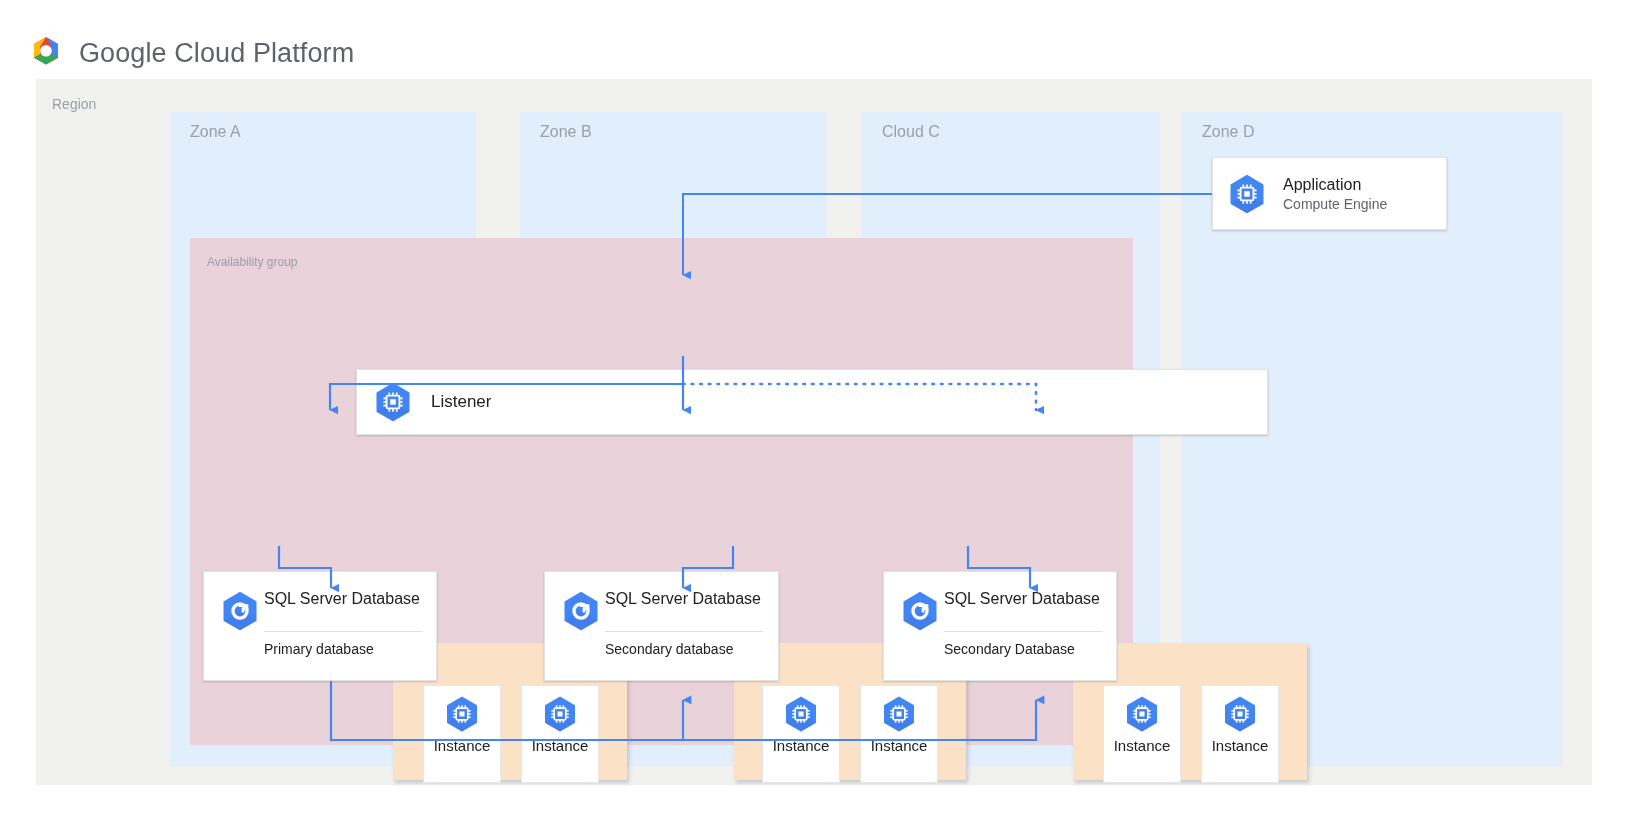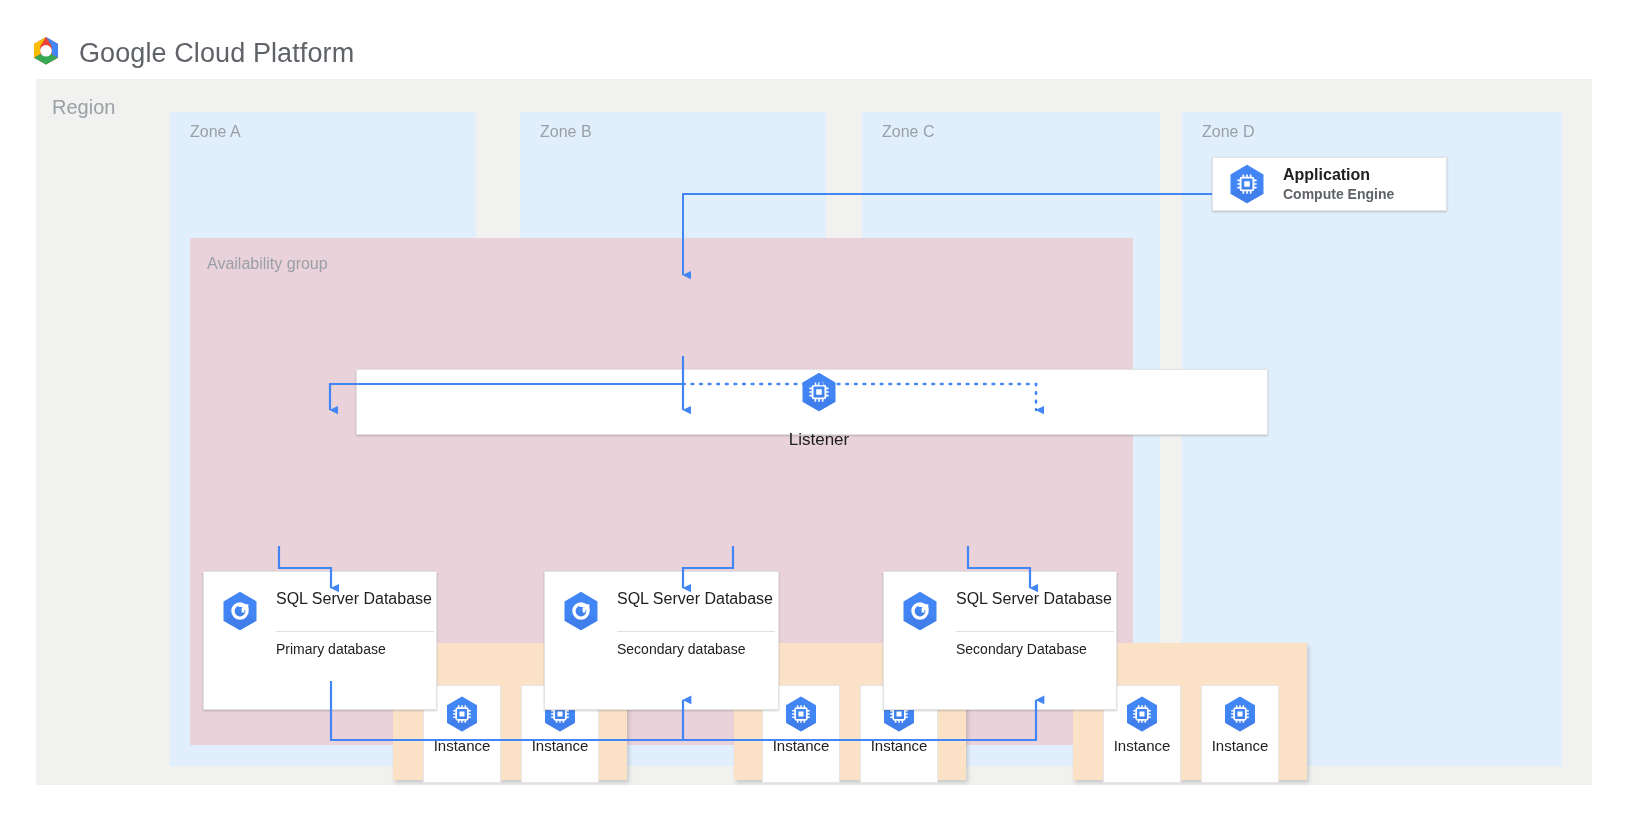--- a/index.html
+++ b/index.html
@@ -22,21 +22,21 @@
   }
 
   
   .region {
     position: absolute; left: 36px; top: 79px;
     width: 1556px; height: 706px;
     background: #f1f1f0;
   }
   .region-label {
     position: absolute; left: 16px; top: 17px;
-    font-size: 20px; color: #9aa0a6;
+    font-size: 14px; color: #9aa0a6;
   }
 
   
   .zone {
     position: absolute; top: 33px; height: 654px;
     background: #e1eefb;
   }
   .zone-label {
     position: absolute; left: 20px; top: 11px;
     font-size: 16px; color: #9aa0a6;
@@ -47,42 +47,42 @@
   #zone-d { left: 1146px; width: 380px; }
 
   
   .avgroup {
     position: absolute; left: 154px; top: 159px;
     width: 943px; height: 507px;
     background: #ead2da;
   }
   .avgroup-label {
     position: absolute; left: 17px; top: 17px;
-    font-size: 16px; color: #9aa0a6;
+    font-size: 12px; color: #9aa0a6;
   }
 
   
   .card {
     position: absolute;
     background: #ffffff;
     border: 1px solid #e3e3e3;
     box-shadow: 0 1px 2px rgba(60,64,67,.25);
   }
 
   
   #listener {
     left: 166px; top: 131px; width: 912px; height: 66px;
-    display: flex; align-items: center; padding-left: 14px; gap: 16px; flex-direction: column;
+    display: flex; align-items: center; padding-left: 14px; gap: 16px;
   }
   .card-title { font-size: 17px; color: #202124; }
 
   
   #application {
-    left: 1212px; top: 157px; width: 235px; height: 54px;
-    display: flex; align-items: center; padding-left: 12px; gap: 14px; font-weight: bold;
+    left: 1212px; top: 157px; width: 235px; height: 73px;
+    display: flex; align-items: center; padding-left: 12px; gap: 14px;
   }
   .app-text { display: flex; flex-direction: column; gap: 2px; }
   .app-title { font-size: 16px; color: #202124; line-height: 1.2; }
   .app-sub { font-size: 14px; color: #5f6368; line-height: 1.2; text-align: right; }
 
   
   .fci {
     position: absolute; top: 405px; height: 137px;
     background: #fbe2c7;
     box-shadow: 2px 3px 4px rgba(60,64,67,.22);
@@ -102,22 +102,22 @@
     justify-content: flex-start; padding-top: 8px; gap: 3px;
   }
   .instance .ilabel { font-size: 15px; color: #202124; }
   .inst-l { left: 30px; }
   .inst-r { left: 128px; }
   #fci-b .inst-l { left: 28px; }
   #fci-b .inst-r { left: 126px; }
 
   
   .dbbox {
-    position: absolute; top: 571px; height: 139px;
-    display: flex; align-items: flex-start; padding: 17px 0 0 14px; gap: 14px;
+    position: absolute; top: 571px; height: 110px;
+    display: flex; align-items: flex-start; padding: 17px 0 0 14px; gap: 2px;
   }
   #db-a { left: 203px; width: 234px; }
   #db-b { left: 544px; width: 235px; }
   #db-c { left: 883px; width: 234px; }
   .db-text { display: flex; flex-direction: column; width: 158px; }
   .db-title { font-size: 16px; color: #202124; line-height: 1.26; }
   .db-sub {
     font-size: 14px; color: #202124; line-height: 1.26;
     margin-top: 22px; padding-top: 9px; border-top: 1px solid #e0e0e0;
   }
@@ -146,21 +146,21 @@
   <div class="region">
     <div class="region-label">Region</div>
 
     <div class="zone" id="zone-a">
       <div class="zone-label">Zone A</div>
     </div>
     <div class="zone" id="zone-b">
       <div class="zone-label">Zone B</div>
     </div>
     <div class="zone" id="zone-c">
-      <div class="zone-label">Zone C</div>
+      <div class="zone-label">Cloud C</div>
     </div>
     <div class="zone" id="zone-d">
       <div class="zone-label">Zone D</div>
     </div>
 
     <div class="avgroup">
       <div class="avgroup-label">Availability group</div>
 
       <div class="card" id="listener">
         <svg class="icon-lg" viewBox="0 0 48 48">

